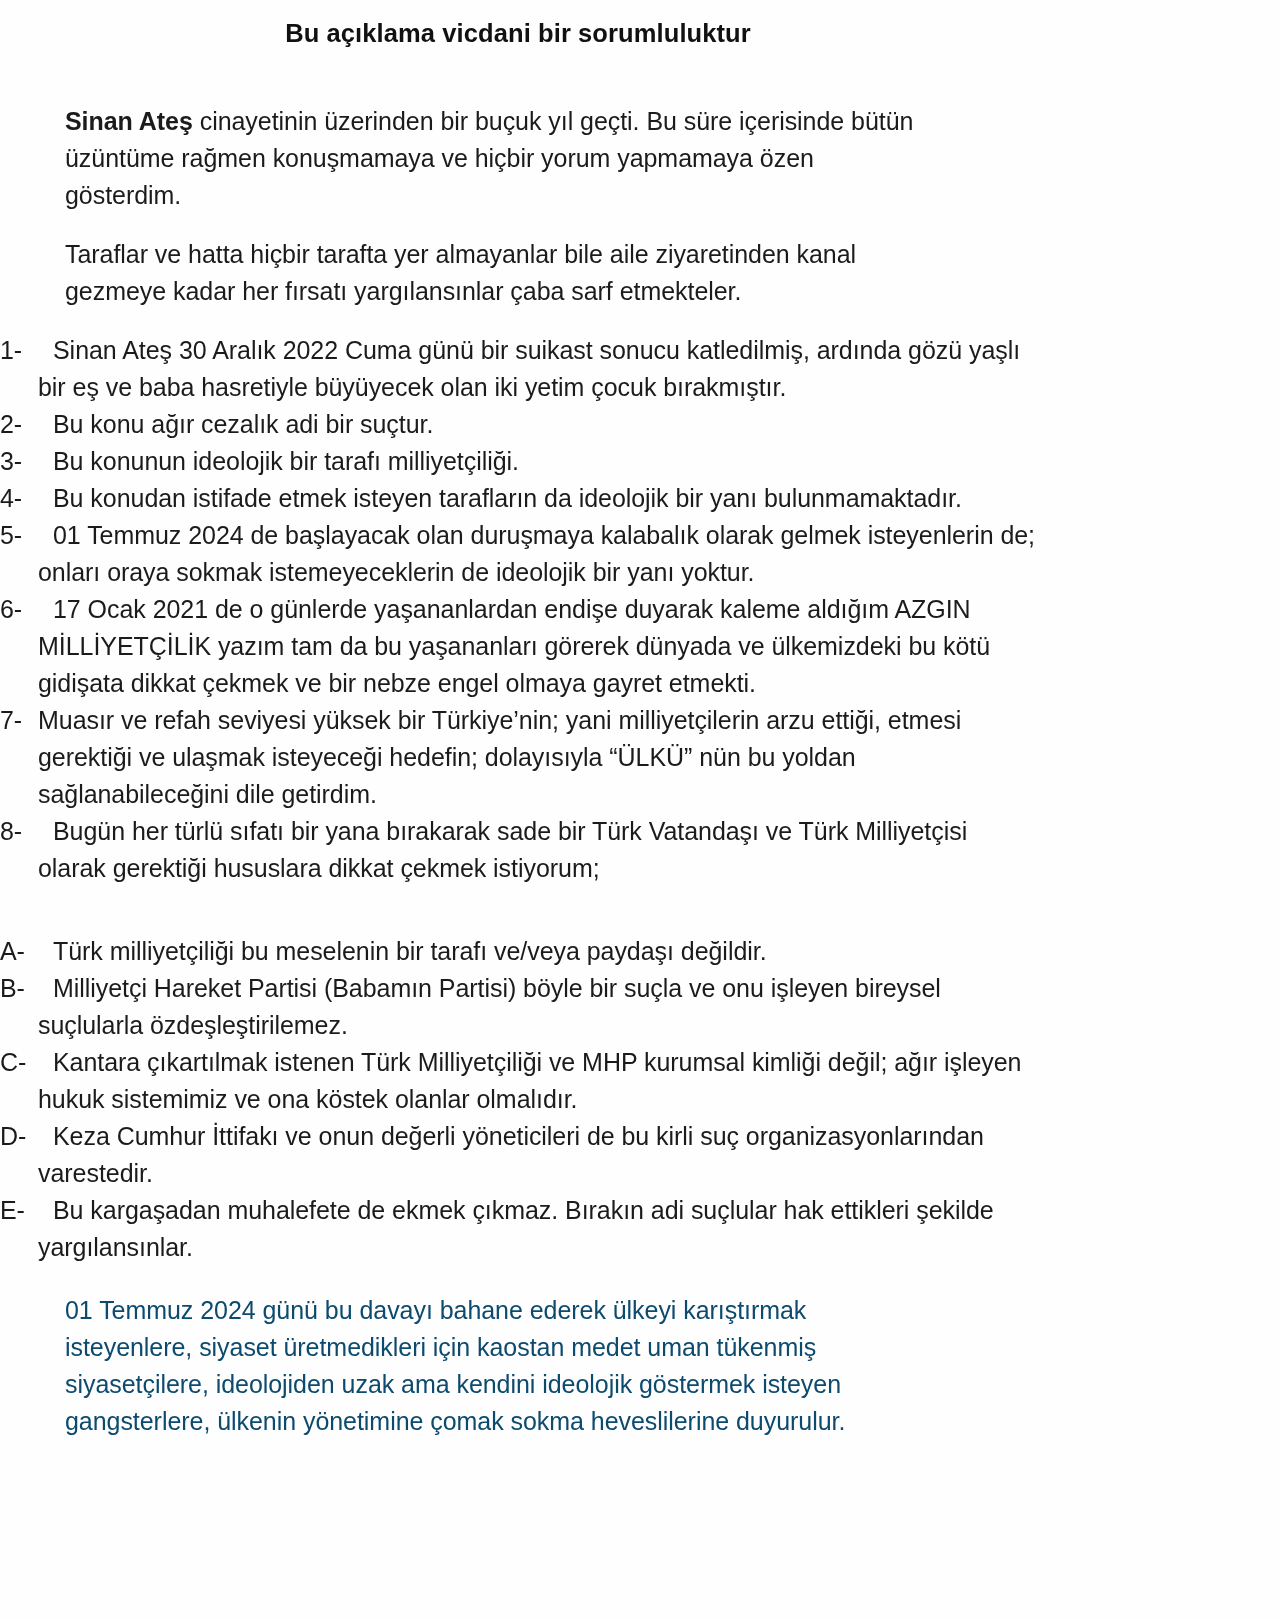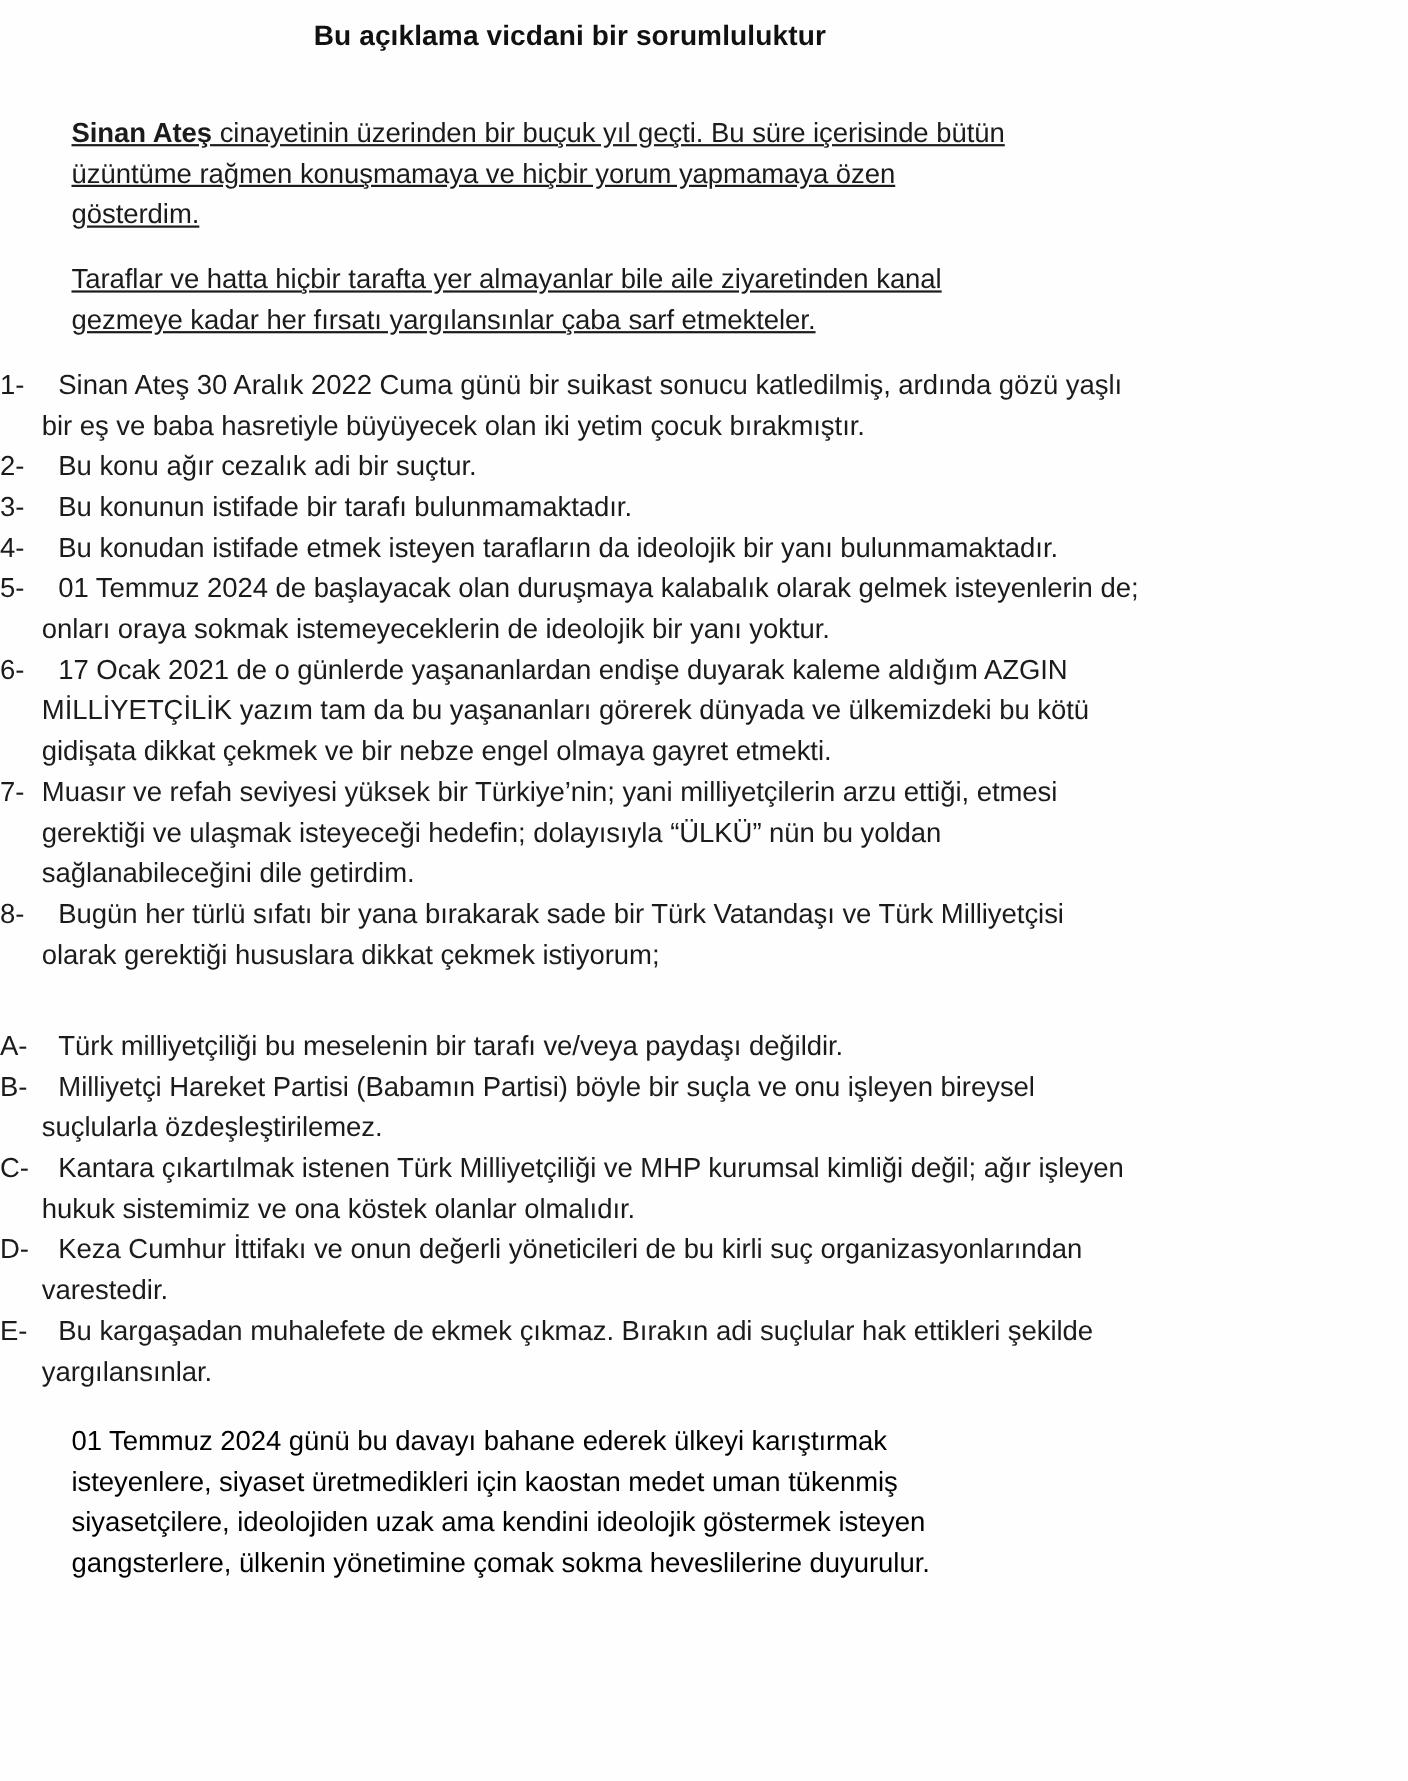--- a/index.html
+++ b/index.html
@@ -31,21 +31,20 @@
     font-size: 25.5px;
     letter-spacing: 0.1px;
     margin: 0;
     padding: 18px 70px 0 70px;
     line-height: 1.25;
     color: #111111;
   }
 
   .body-block {
     padding: 0 116px 0 65px;
-    text-decoration: underline;
   }
 
   p.para {
     font-size: 25px;
     line-height: 1.48;
     margin: 0 0 22px 0;
     color: #1b1b1b;
     letter-spacing: -0.05px;
   }
 
@@ -113,21 +112,21 @@
 
   .closing-block {
     padding: 0 175px 0 65px;
     margin-top: 26px;
   }
 
   p.closing {
     font-size: 25px;
     line-height: 1.48;
     margin: 0;
-    color: #000000;
+    color: #0c4a6e;
     letter-spacing: -0.05px;
   }
 </style>
 </head>
 <body>
 
 <div class="page">
 
   <h1 class="doc-title">Bu açıklama vicdani bir sorumluluktur</h1>
 
@@ -152,21 +151,21 @@
     <li class="list-item">
       <span class="marker">2-</span>
       <span class="item-body">
         <span class="item-text">Bu konu ağır cezalık adi bir suçtur.</span>
       </span>
     </li>
 
     <li class="list-item">
       <span class="marker">3-</span>
       <span class="item-body">
-        <span class="item-text">Bu konunun istifade bir tarafı bulunmamaktadır.</span>
+        <span class="item-text">Bu konunun ideolojik bir tarafı milliyetçiliği.</span>
       </span>
     </li>
 
     <li class="list-item">
       <span class="marker">4-</span>
       <span class="item-body">
         <span class="item-text">Bu konudan istifade etmek isteyen tarafların da ideolojik bir yanı bulunmamaktadır.</span>
       </span>
     </li>
 

